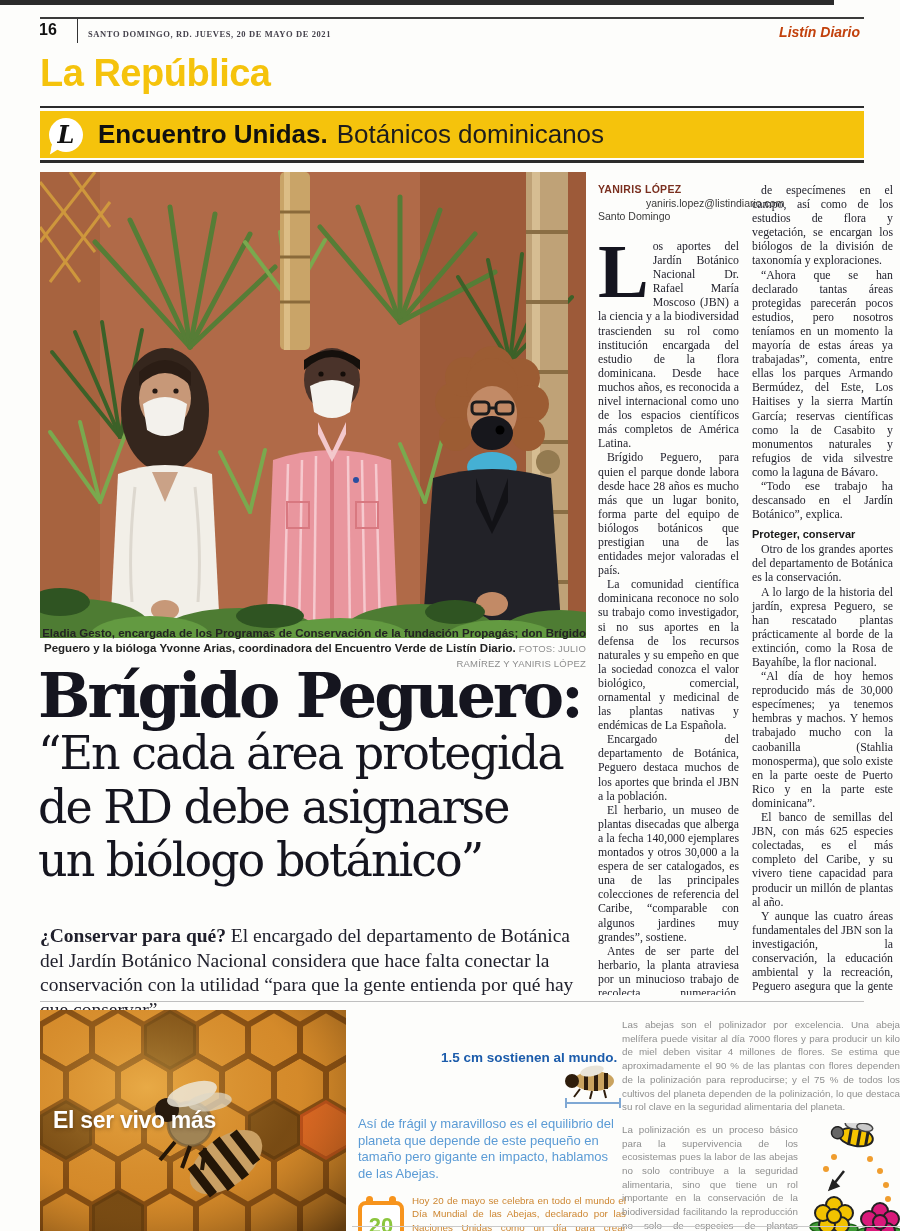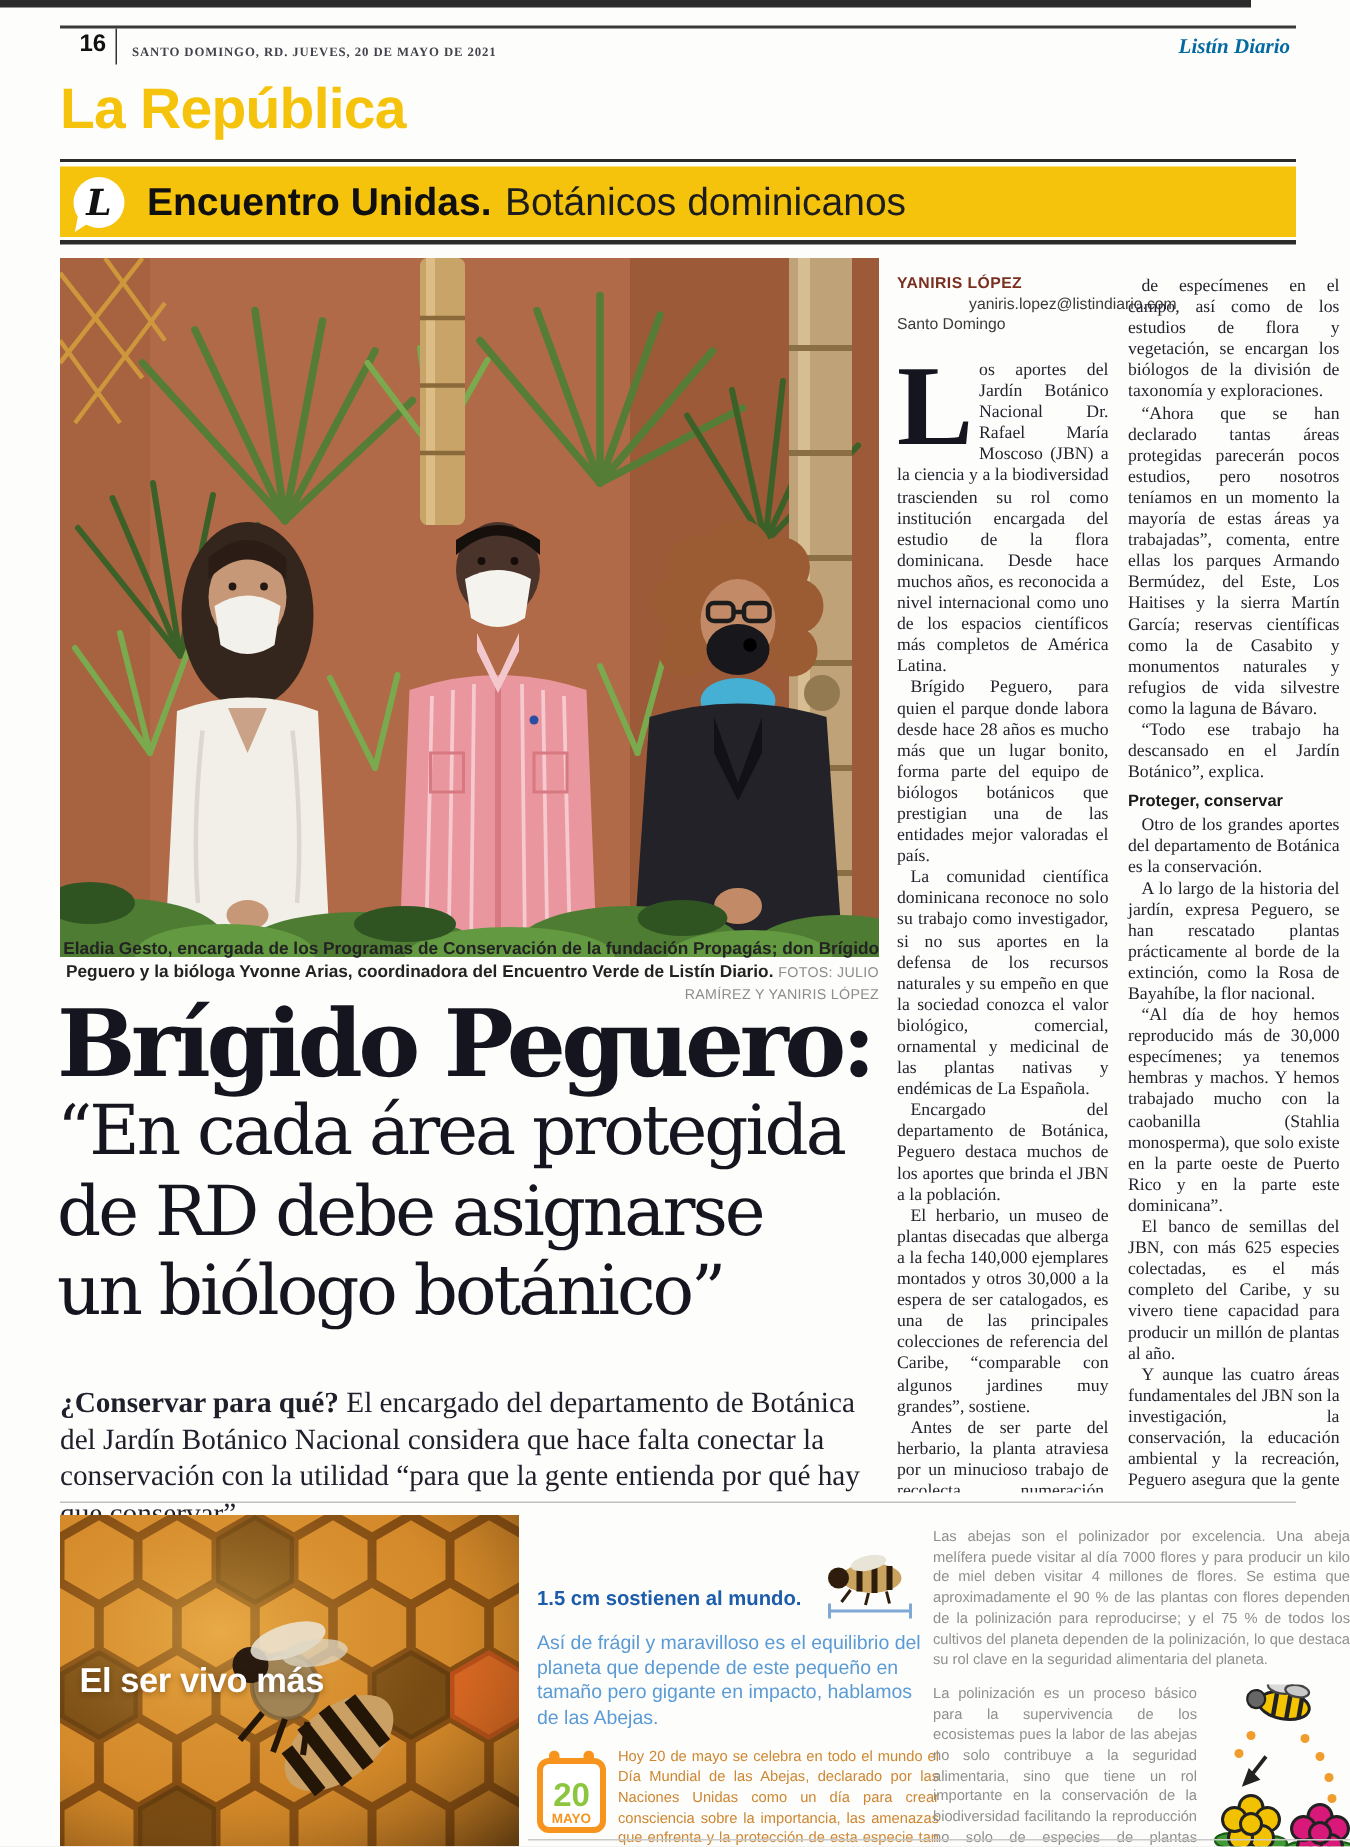--- a/index.html
+++ b/index.html
@@ -1,25 +1,25 @@
 <!DOCTYPE html>
 <html lang="es"><head>
 <meta charset="utf-8">
 <style>
   html,body{margin:0;padding:0;background:#e9e9e7;}
   .page{position:relative;width:900px;height:1231px;background:#fdfdfb;overflow:hidden;
         font-family:"Liberation Serif",serif;color:#1e1e28;}
   .top-strip{position:absolute;top:0;left:0;width:834px;height:5px;background:#2b2b2b;}
   .header-rule{position:absolute;top:17px;left:40px;width:824px;height:2px;background:#3a3a3a;}
-  .page-num{position:absolute;top:21px;left:53px;font:bold 16px "Liberation Sans",sans-serif;color:#111;}
+  .page-num{position:absolute;top:21px;left:39px;font:bold 16px "Liberation Sans",sans-serif;color:#111;}
   .page-num-vline{position:absolute;top:19px;left:77px;width:1px;height:24px;background:#333;}
   .dateline{position:absolute;top:29px;left:88px;font-family:"Liberation Serif",serif;font-weight:bold;
             font-size:8.5px;letter-spacing:.6px;color:#44414b;text-align:center;}
-  .masthead{position:absolute;top:24px;right:40px;font-family:Liberation Serif, serif;
-            font-weight:bold;font-style:italic;font-size:14px;color:#0369a1;}
+  .masthead{position:absolute;top:24px;right:40px;font-family:Liberation Sans, sans-serif;
+            font-weight:bold;font-style:italic;font-size:14px;color:#c2410c;}
   .section-title{position:absolute;top:52px;left:40px;font-family:"Liberation Sans",sans-serif;
             font-weight:bold;font-size:38px;letter-spacing:-.5px;color:#F5C30C;}
   .rule-a{position:absolute;top:106px;left:40px;width:824px;height:2px;background:#2b2b2b;}
   .banner{position:absolute;top:111px;left:40px;width:824px;height:47px;background:#F5C30C;
           display:flex;align-items:center;}
   .rule-b{position:absolute;top:160px;left:40px;width:824px;height:3px;background:#2b2b2b;}
   .banner-logo{position:relative;width:34px;height:34px;margin-left:9px;background:#fff;border-radius:50%;
           display:flex;align-items:center;justify-content:center;
           font-family:"DejaVu Serif",serif;font-weight:bold;font-style:italic;font-size:24px;color:#111;}
   .banner-logo::after{content:"";position:absolute;left:2px;bottom:-4px;border:6px solid transparent;
@@ -48,21 +48,21 @@
   .col p.p-first{text-indent:0;margin-top:17px;}
   .dropcap{float:left;font-family:"Liberation Serif",serif;font-weight:bold;font-size:76px;
          line-height:.74;padding:4px 4px 0 0;color:#15151f;}
   .subhead{font:bold 11px "Liberation Sans",sans-serif;color:#191919;margin:7px 0 2px;}
   .ad-divider{position:absolute;top:1001px;left:40px;width:824px;height:1px;background:#bfbfbf;}
   .ad{position:absolute;top:1010px;left:40px;width:860px;height:221px;}
   .ad-photo{position:absolute;left:0;top:0;width:306px;height:221px;overflow:hidden;}
   .ad-photo-title{position:absolute;left:13px;top:98px;font:bold 23px/1.08 "Liberation Sans",sans-serif;
          color:#fff;text-shadow:0 1px 4px rgba(60,30,0,.45);letter-spacing:-.3px;}
   .ad-mid{position:absolute;left:318px;top:26px;width:268px;}
-  .fact-row{display:flex;align-items:center;}
+  .fact-row{display:flex;align-items:flex-end;flex-direction:column;}
   .fact-title{font:bold 13.5px "Liberation Sans",sans-serif;color:#1c5cab;padding-top:14px;width:185px;}
   .fact-text{margin:7px 0 0;font:13px/1.28 "Liberation Sans",sans-serif;color:#5b9bd5;}
   .cal-block{margin-top:11px;font:9.8px/1.4 "Liberation Sans",sans-serif;color:#cd8631;text-align:justify;}
   .calendar{float:left;margin:2px 8px 2px 0;}
   .ad-right{position:absolute;left:582px;top:8px;width:278px;
          font:9.8px/1.4 "Liberation Sans",sans-serif;color:#8f8f8f;text-align:justify;}
   .ad-right p{margin:0 0 9px;}
   .cartoon{float:right;margin:0 0 2px 6px;}
   .ad-bottom-line{position:absolute;left:312px;top:216px;width:548px;height:1px;background:#c9c9c9;}
 </style>

